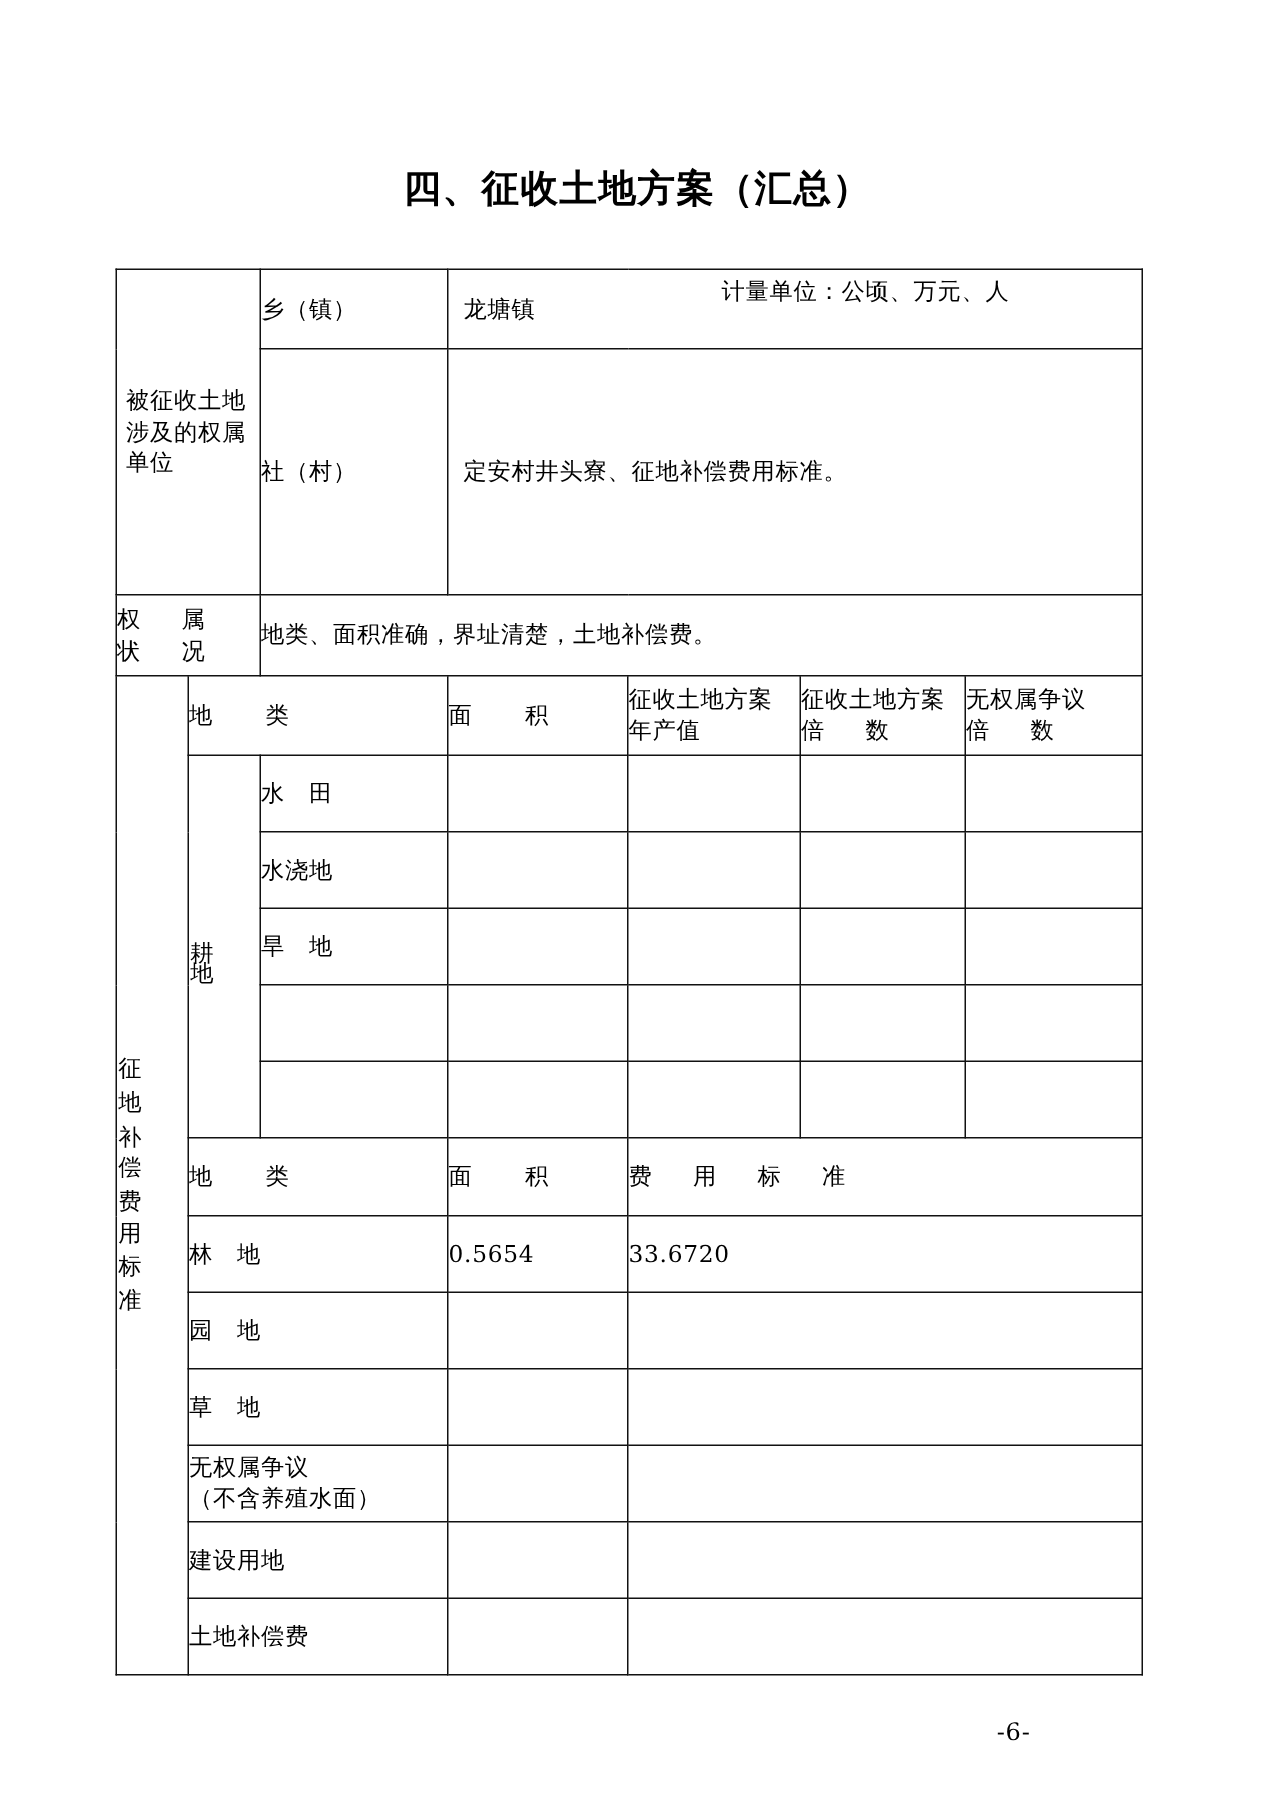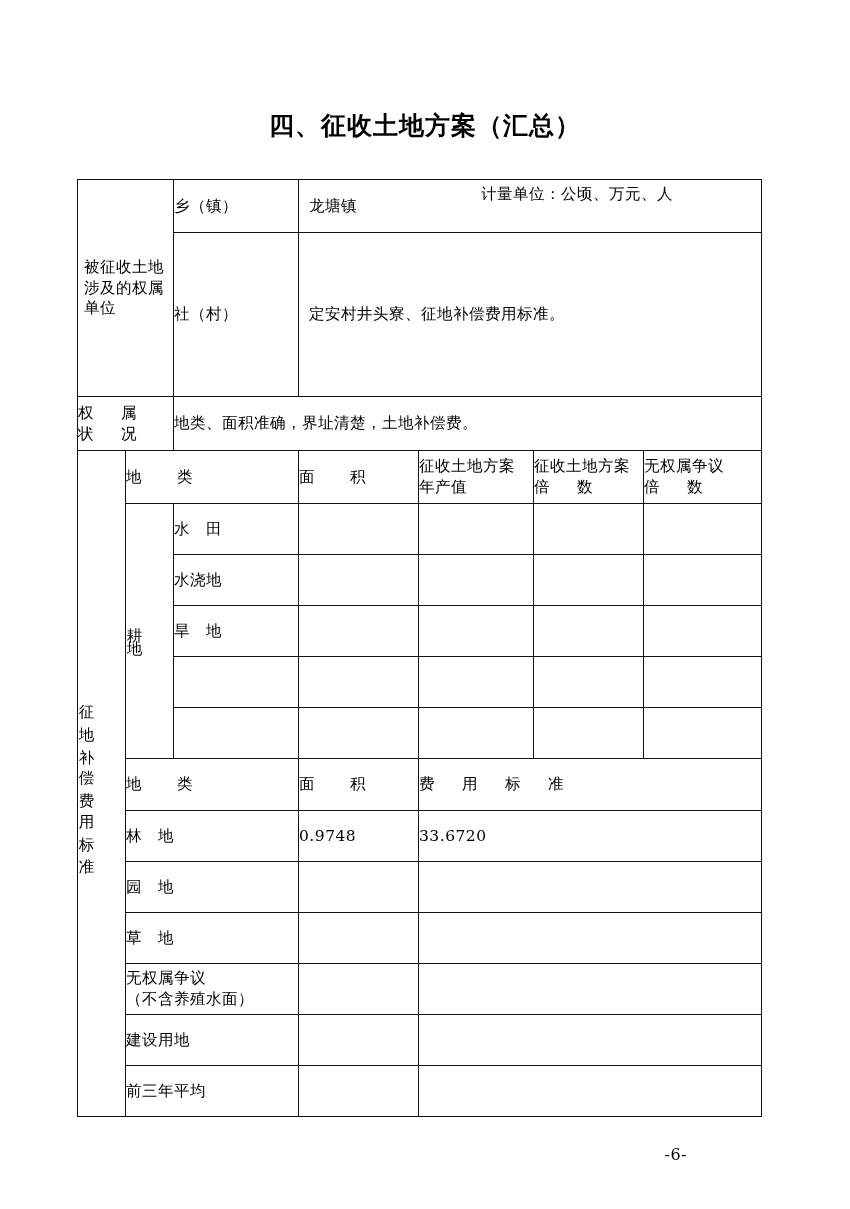--- a/index.html
+++ b/index.html
@@ -218,21 +218,21 @@
         <td>
           <span class="wide-sp">面　积</span>
         </td>
         <td colspan="3">
           <span class="wide-sp-sm">费　用　标　准</span>
         </td>
       </tr>
 
       <tr>
         <td colspan="2" style="height:50px;">林　地</td>
-        <td>0.9748</td>
+        <td>0.5654</td>
         <td colspan="3">33.6720</td>
       </tr>
 
       <tr>
         <td colspan="2" style="height:50px;">园　地</td>
         <td></td>
         <td colspan="3"></td>
       </tr>
 
       <tr>
@@ -250,21 +250,21 @@
         <td colspan="3"></td>
       </tr>
 
       <tr>
         <td colspan="2" style="height:50px;">建设用地</td>
         <td></td>
         <td colspan="3"></td>
       </tr>
 
       <tr>
-        <td colspan="2" style="height:50px;">前三年平均</td>
+        <td colspan="2" style="height:50px;">土地补偿费</td>
         <td></td>
         <td colspan="3"></td>
       </tr>
 
     </tbody>
   </table>
 
   <div class="page-number">-6-</div>
 
 </div>

